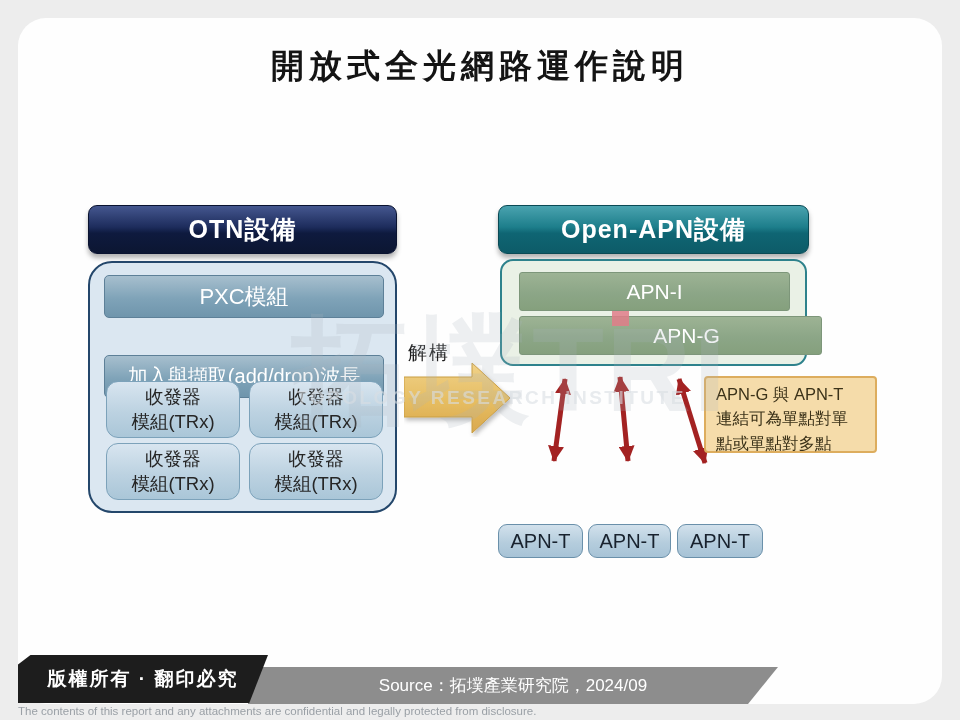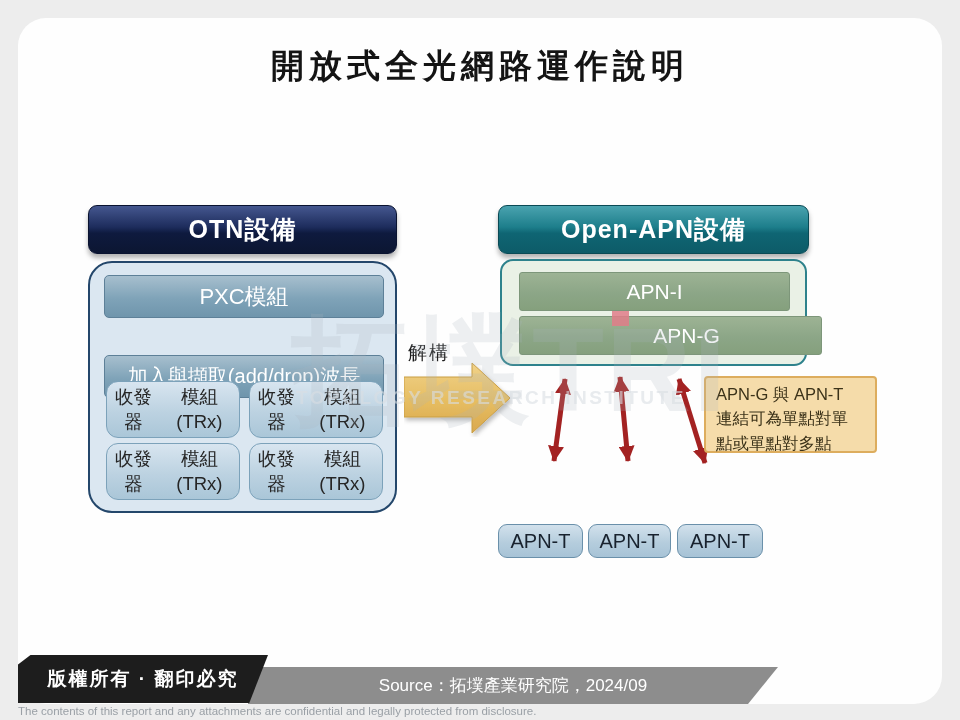--- a/index.html
+++ b/index.html
@@ -37,21 +37,21 @@
   .box-blue{left:104px;width:278px;height:41px;border-radius:5px;color:#ffffff;
             background:linear-gradient(180deg,#a7bfce 0%,#7fa3b8 55%,#6f95ac 100%);
             border:1px solid #5d8098;white-space:nowrap;}
   #pxc-box{top:275px;font-size:22px;}
   #adddrop-box{top:327px;font-size:20px;margin-top:28px;}
 
   
   .box-trx{width:134px;height:57px;border-radius:12px;
            background:linear-gradient(180deg,#d8e5f0 0%,#bcd2e1 55%,#aac6d8 100%);
            border:1.5px solid #7ca2ba;box-sizing:border-box;
-           color:#262626;font-size:18.5px;line-height:1.35;}
+           color:#262626;font-size:18.5px;line-height:1.35;flex-direction:column;}
   #trx1{left:106px;top:381px;} #trx2{left:249px;top:381px;}
   #trx3{left:106px;top:443px;} #trx4{left:249px;top:443px;}
 
   
   .box-green{left:519px;width:269px;height:37px;border-radius:3px;color:#ffffff;font-size:21px;
              background:linear-gradient(180deg,#9db394 0%,#8ca687 55%,#85a07d 100%);
              border:1px solid #7d967a;}
   #apn-i{top:272px;} #apn-g{top:316px;padding-left:32px;}
 
   

